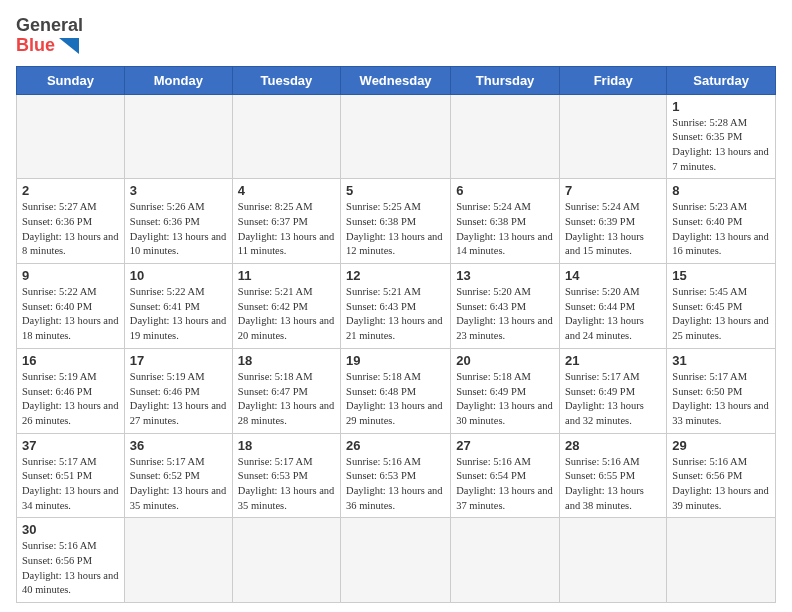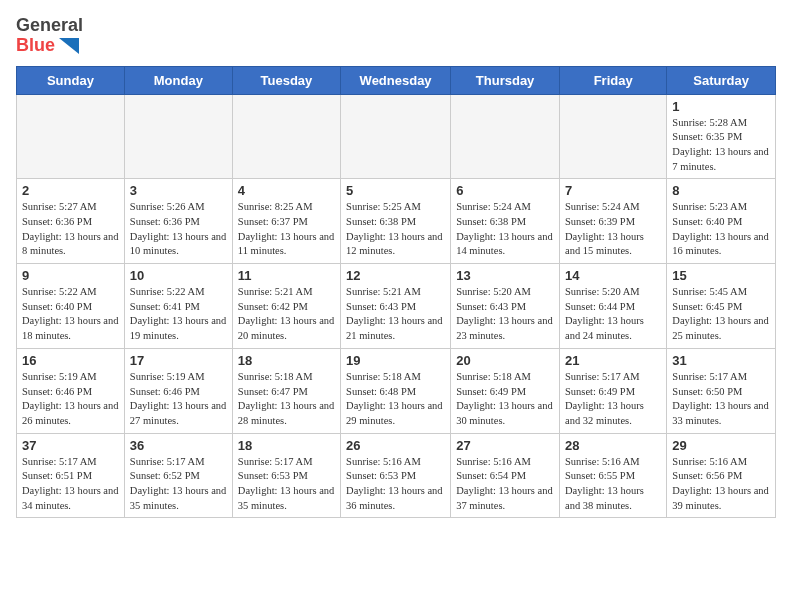--- a/index.html
+++ b/index.html
@@ -297,14 +297,28 @@
 Sunset: 6:55 PM
 Daylight: 13 hours and 38 minutes.</div>
         </td>
         <td>
           <span class="day-number">29</span>
           <div class="day-info">Sunrise: 5:16 AM
 Sunset: 6:56 PM
 Daylight: 13 hours and 39 minutes.</div>
         </td>
       </tr>
+      <tr class="last-row">
+        <td class="has-data">
+          <span class="day-number">30</span>
+          <div class="day-info">Sunrise: 5:16 AM
+Sunset: 6:56 PM
+Daylight: 13 hours and 40 minutes.</div>
+        </td>
+        <td class="empty"></td>
+        <td class="empty"></td>
+        <td class="empty"></td>
+        <td class="empty"></td>
+        <td class="empty"></td>
+        <td class="empty"></td>
+      </tr>
     </tbody>
 </table>
 
 </body></html>

